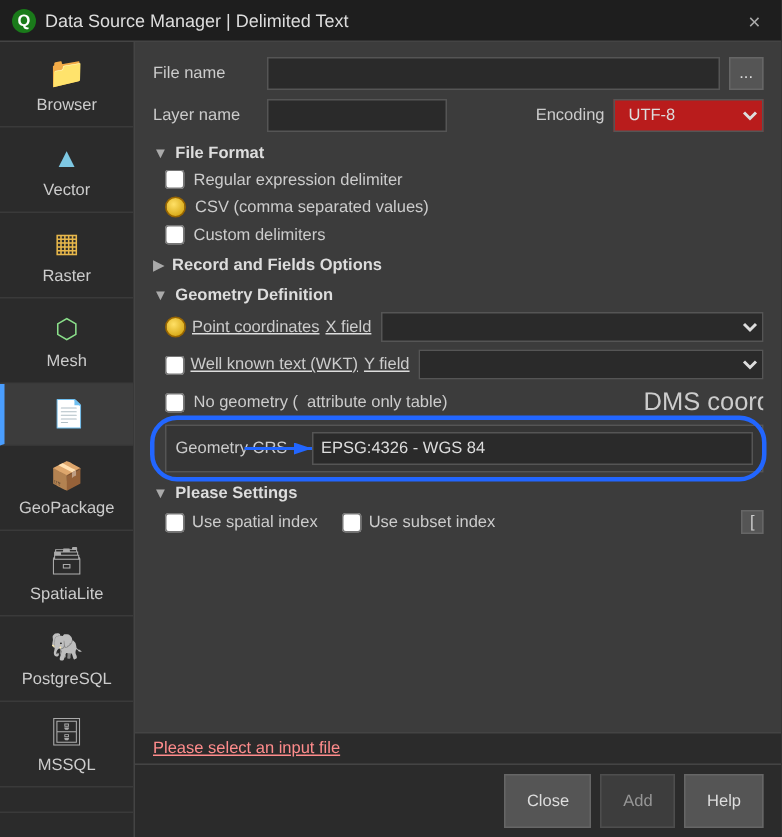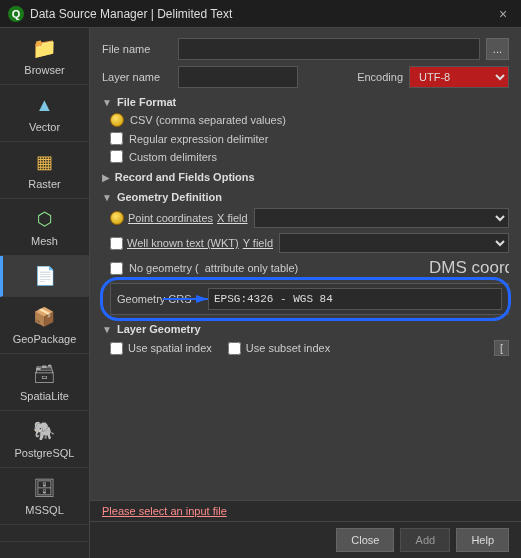--- a/index.html
+++ b/index.html
@@ -302,21 +302,21 @@
       background: #2b2b2b;
       border-top: 1px solid #444;
     }
     .dialog-btn {
       background: #555;
       border: 1px solid #666;
       color: #ddd;
       padding: 4px 14px;
       font-size: 11px;
       cursor: pointer;
-      height: 24px;
+      height: 36px;
       min-width: 50px;
     }
     .dialog-btn.primary {
       background: #4a4a4a;
       opacity: 0.6;
     }
 
     
     .partial-row {
       display: flex;
@@ -430,27 +430,27 @@
           <option>UTF-8</option>
         </select>
       </div>
 
       <div class="section-header">
         <span class="section-triangle">▼</span>
         <span class="section-title">File Format</span>
       </div>
 
       <div class="option-row">
+        <input type="checkbox" style="">
+        <span class="option-label">Regular expression delimiter</span>
+      </div>
+
+      <div class="option-row">
         <span class="yellow-dot"></span>
         <span class="option-label">CSV (comma separated values)</span>
-      </div>
-
-      <div class="option-row">
-        <input type="checkbox" style="">
-        <span class="option-label">Regular expression delimiter</span>
       </div>
 
       <div class="option-row">
         <input type="checkbox" style="">
         <span class="option-label">Custom delimiters</span>
       </div>
 
       <div class="section-header">
         <span class="section-triangle">▶</span>
         <span class="section-title">Record and Fields Options</span>
@@ -480,37 +480,37 @@
         <span class="option-label">No geometry (</span>
         <span class="option-label">attribute only table)</span>
         <span class="dms-partial" style="margin-left:auto; overflow:hidden; max-width:80px;">DMS coordin...</span>
       </div>
 
       <div class="crs-row-wrapper">
         <div class="annotation-circle"></div>
         <div class="crs-row">
           <span class="crs-label">Geometry CRS</span>
 
-          <div style="position:relative; flex:1; display:flex; align-items:center; gap:4px;font-family:Liberation Mono, monospace;">
+          <div style="position:relative; flex:1; display:flex; align-items:center; gap:4px;">
             <svg width="60" height="20" style="position:absolute; left:-50px; top:50%; transform:translateY(-50%);">
               <defs>
                 <marker id="arrowhead" markerWidth="6" markerHeight="4" refX="6" refY="2" orient="auto">
                   <polygon points="0 0, 6 2, 0 4" fill="#2266ff"></polygon>
                 </marker>
               </defs>
               <path d="M 5 10 C 20 10 35 10 50 10" stroke="#2266ff" stroke-width="2" fill="none" marker-end="url(#arrowhead)"></path>
             </svg>
             <div class="crs-value">EPSG:4326 - WGS 84</div>
           </div>
         </div>
       </div>
 
       <div class="section-header">
         <span class="section-triangle">▼</span>
-        <span class="section-title">Layer Geometry</span>
+        <span class="section-title">Please Settings</span>
       </div>
 
       <div class="layer-settings-row">
         <label class="check-label">
           <input type="checkbox" style="">
           <span>Use spatial index</span>
         </label>
         <label class="check-label">
           <input type="checkbox" style="">
           <span>Use subset index</span>

